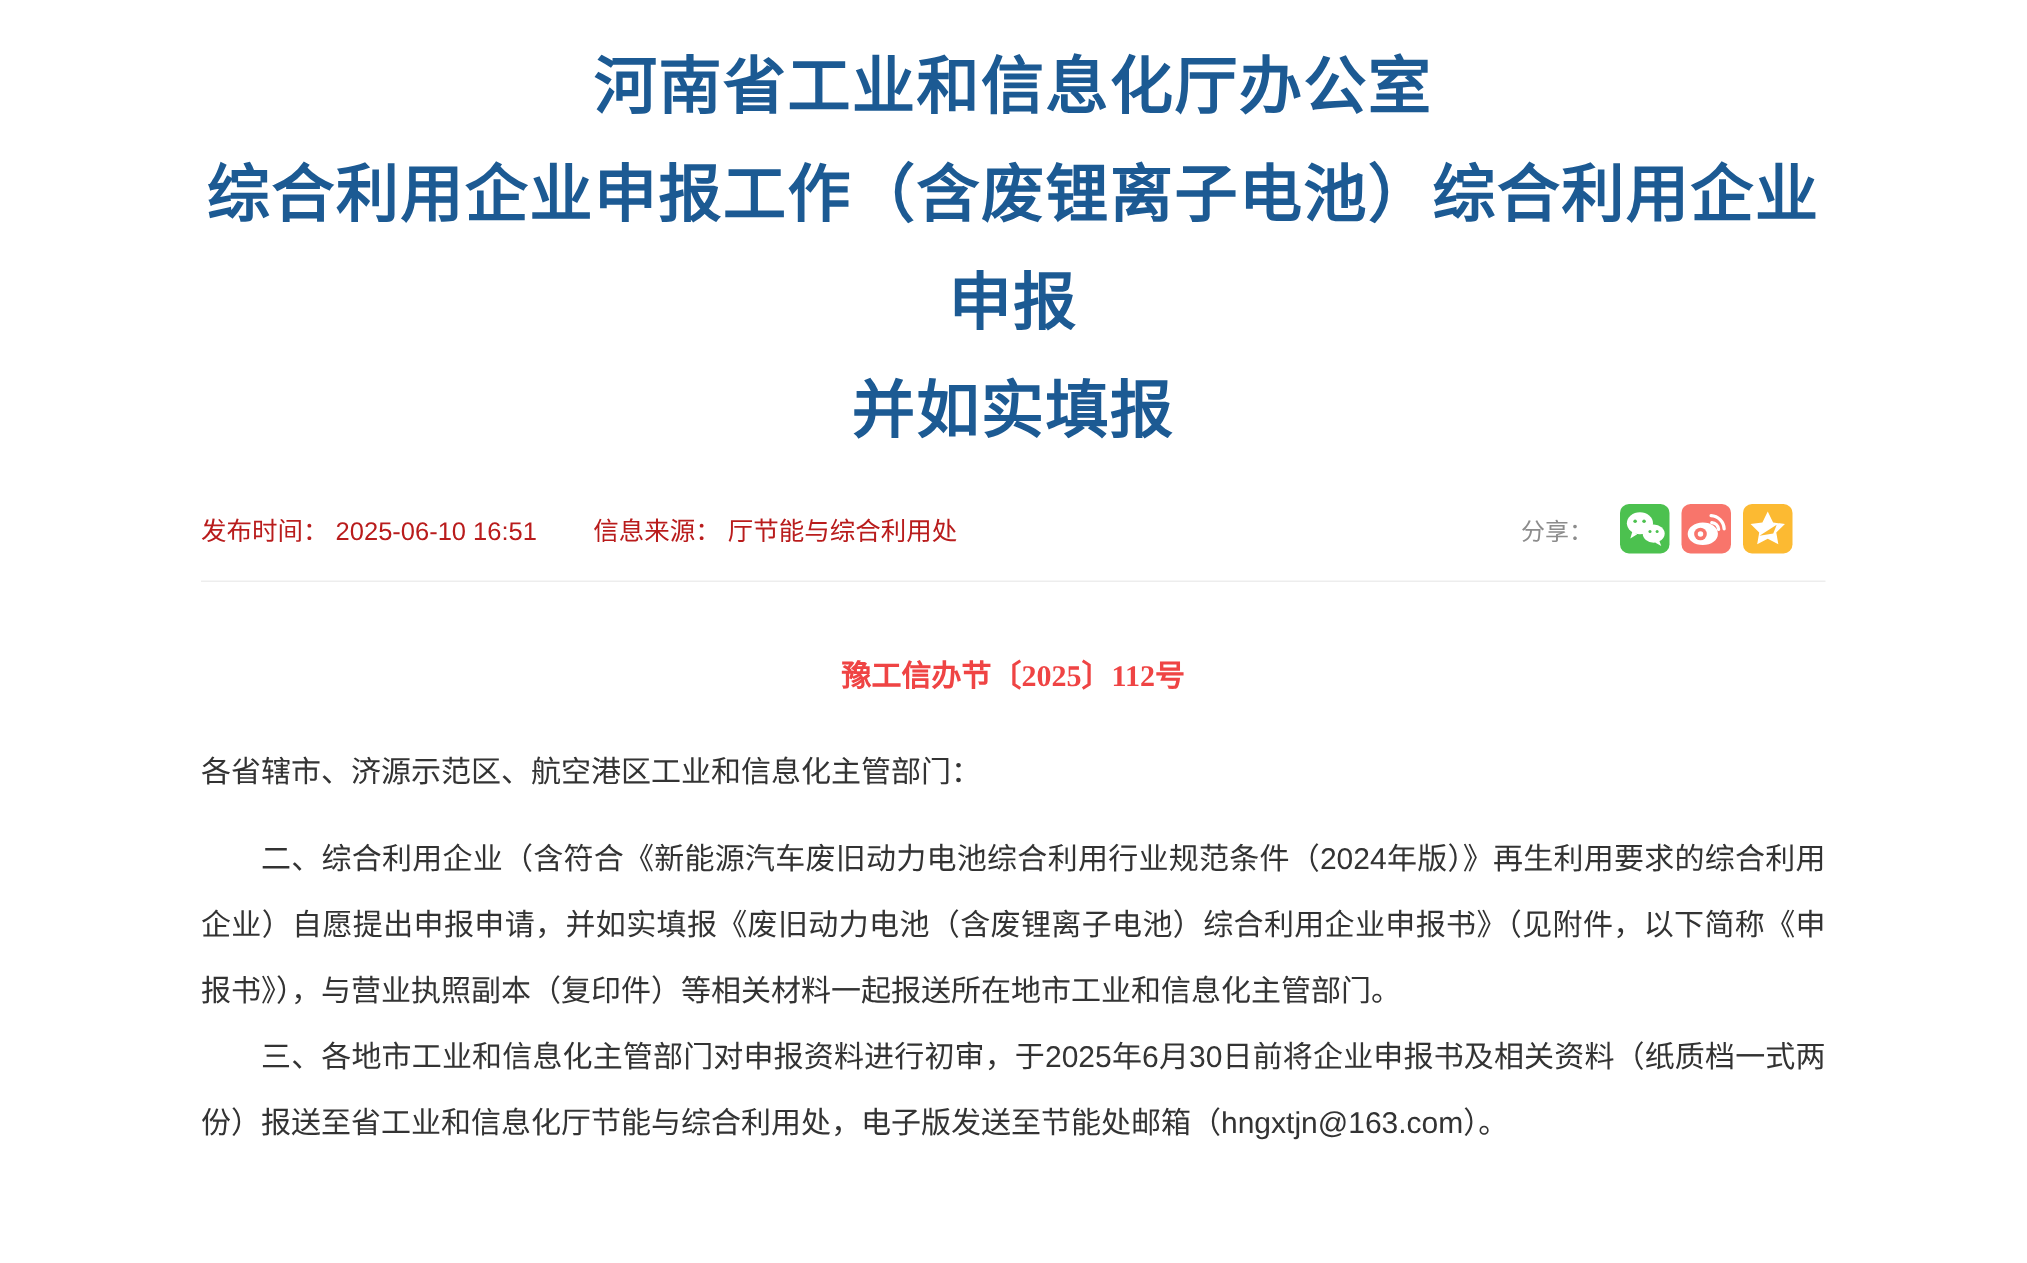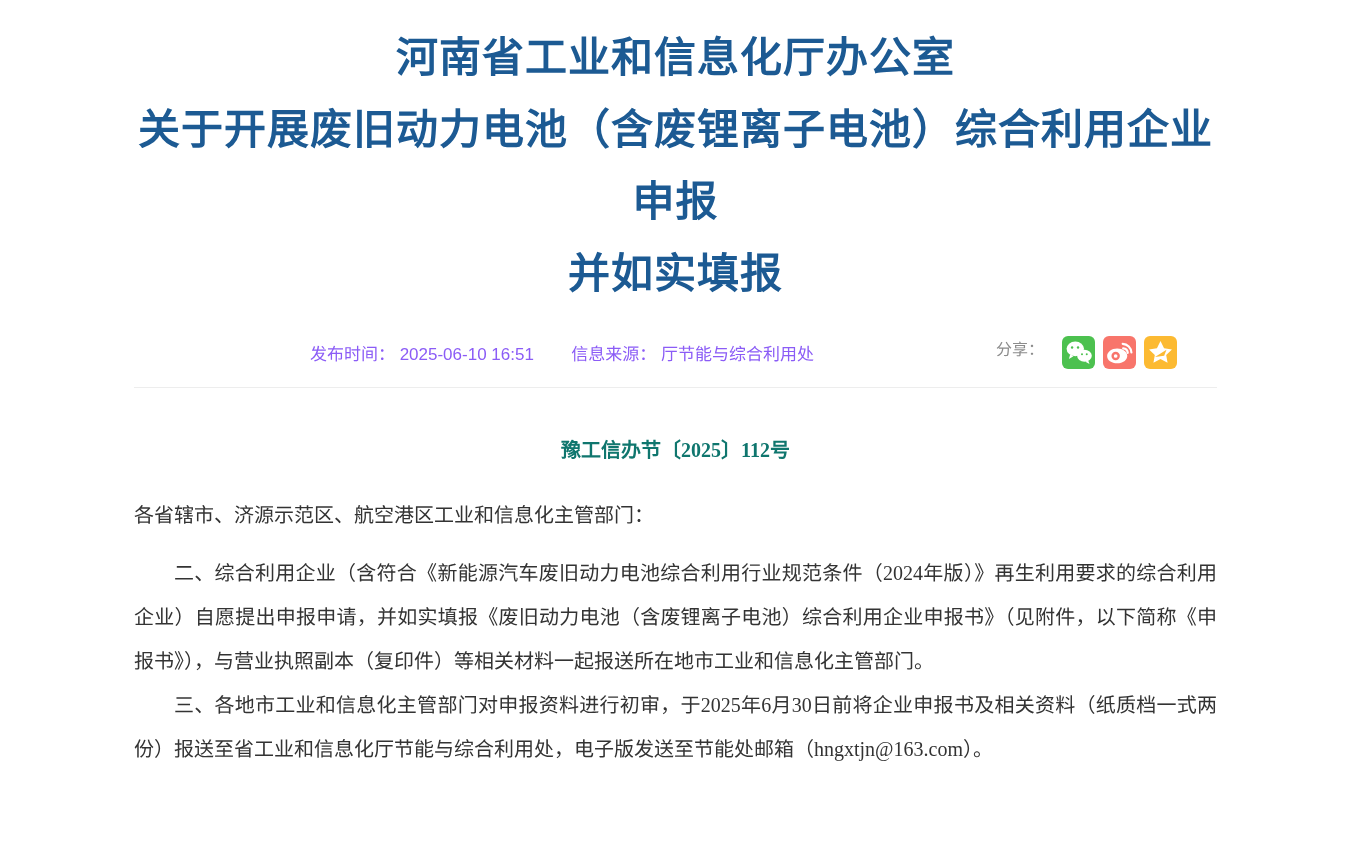--- a/index.html
+++ b/index.html
@@ -35,37 +35,36 @@
   
   .meta-row {
     display: flex;
     align-items: center;
     margin-top: 26px;
     padding-bottom: 18px;
     border-bottom: 1px solid #ededed;
   }
   .meta-center {
     flex: 1 1 auto;
-    text-align: center;
-    color: #8b5cf6;
+    color: #b91c1c;
     font-size: 17px;
     white-space: nowrap;
   }
   .meta-center .meta-value {
     margin-right: 6px;
   }
   .meta-gap {
     display: inline-block;
     width: 22px;
   }
   .share-box {
     flex: 0 0 auto;
     display: flex;
-    align-items: flex-start;
-    margin-right: 40px;
+    align-items: center;
+    margin-right: 22px;
   }
   .share-label {
     color: #8c8c8c;
     font-size: 16px;
     margin-right: 10px;
   }
   .share-icon {
     display: inline-flex;
     align-items: center;
     justify-content: center;
@@ -79,50 +78,49 @@
   .icon-wechat { background: #4cc14f; }
   .icon-weibo  { background: #f8756b; }
   .icon-qzone  { background: #fcba32; }
   
   .doc-number {
     margin-top: 46px;
     text-align: center;
     font-family: "Liberation Serif", "DejaVu Serif", serif;
     font-weight: bold;
     font-size: 20px;
-    color: #0f766e;
+    color: #ef4444;
   }
   
   .body-text {
     margin-top: 30px;
     font-size: 20px;
     color: #333333;
     text-align: justify;
   }
   .body-text p {
     margin: 0;
     line-height: 44px;
-    font-family: Liberation Serif, serif;
   }
   .body-text p.indent {
     text-indent: 2em;
   }
   .body-text p.salutation {
     margin-bottom: 14px;
   }
 </style>
 </head>
 <body>
 
 <div class="page">
   <div class="article">
 
     <div class="title-block">
       <div class="title-line">河南省工业和信息化厅办公室</div>
-      <div class="title-line">关于开展废旧动力电池（含废锂离子电池）综合利用企业申报</div>
+      <div class="title-line">综合利用企业申报工作（含废锂离子电池）综合利用企业申报</div>
       <div class="title-line">并如实填报</div>
     </div>
 
     <div class="meta-row">
       <div class="meta-center">
         <span class="meta-label">发布时间：</span>
         <span class="meta-value">2025-06-10 16:51</span>
         <span class="meta-gap"></span>
         <span class="meta-label">信息来源：</span>
         <span class="meta-value">厅节能与综合利用处</span>

